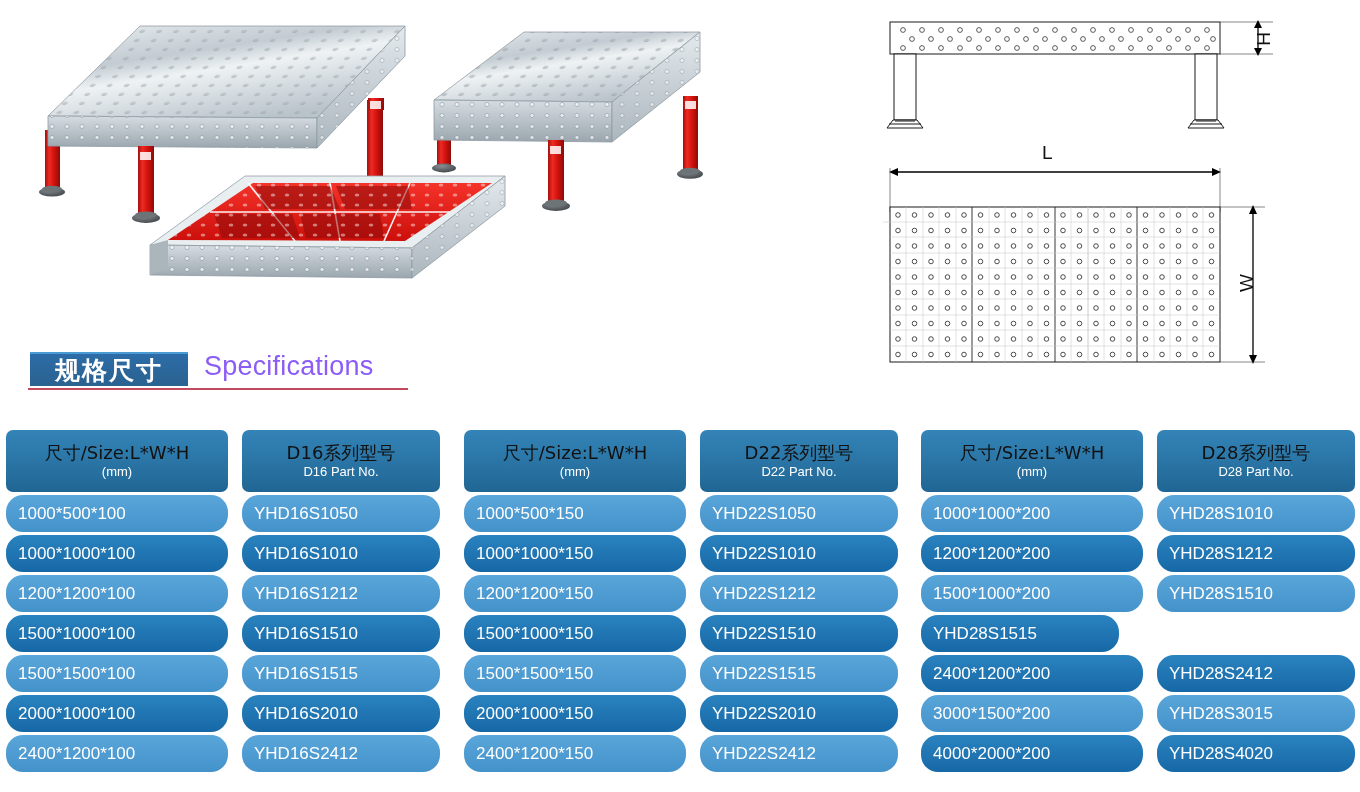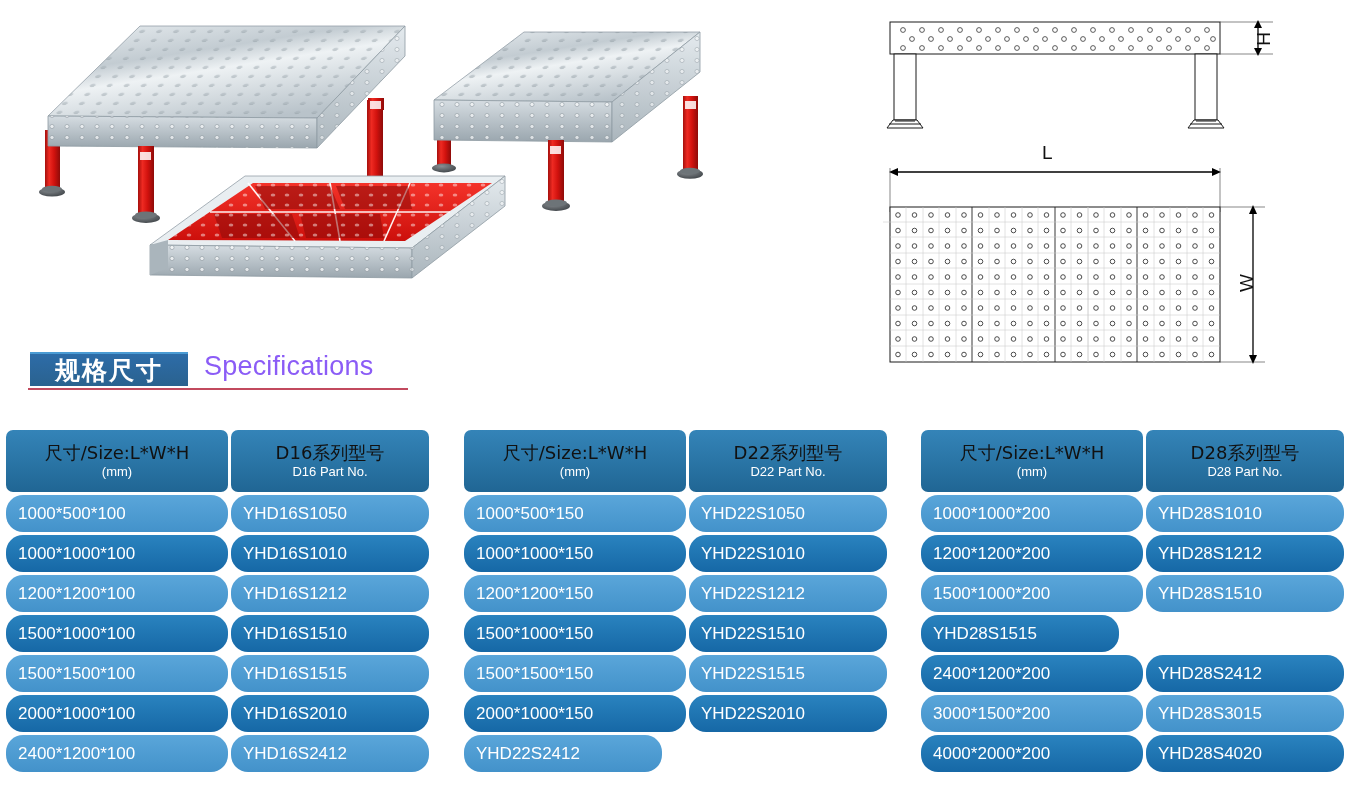--- a/index.html
+++ b/index.html
@@ -39,21 +39,21 @@
     background: #c24a5e;
   }
 
   
   .tables { position: absolute; left: 0; top: 430px; width: 1360px; height: 360px; }
   .tbl { position: absolute; top: 0; width: 440px; }
   .tbl.t1 { left: 6px; }
   .tbl.t2 { left: 464px; }
   .tbl.t3 { left: 921px; }
 
-  .trow { display: flex; gap: 3px; margin-bottom: 3px; }
+  .trow { display: flex; gap: 14px; margin-bottom: 3px; }
   .cell {
     display: flex; align-items: center;
     color: #ffffff;
     font-size: 17px;
     padding: 0 12px;
     border-radius: 17px;
     white-space: nowrap;
     overflow: hidden;
   }
   .c-size { width: 222px; }
@@ -669,20 +669,21 @@
       </div>
       <div class="trow">
         <div class="cell c-size r-light">1500*1500*150</div>
         <div class="cell c-part r-light">YHD22S1515</div>
       </div>
       <div class="trow">
         <div class="cell c-size r-dark">2000*1000*150</div>
         <div class="cell c-part r-dark">YHD22S2010</div>
       </div>
       <div class="trow">
+        <div class="cell c-size r-light">2400*1200*150</div>
         <div class="cell c-part r-light">YHD22S2412</div>
       </div>
     </div>
 
     <div class="tbl t3">
       <div class="trow">
         <div class="cell c-size hdr">
           <span class="l1">尺寸/Size:L*W*H</span>
           <span class="l2">(mm)</span>
         </div>

